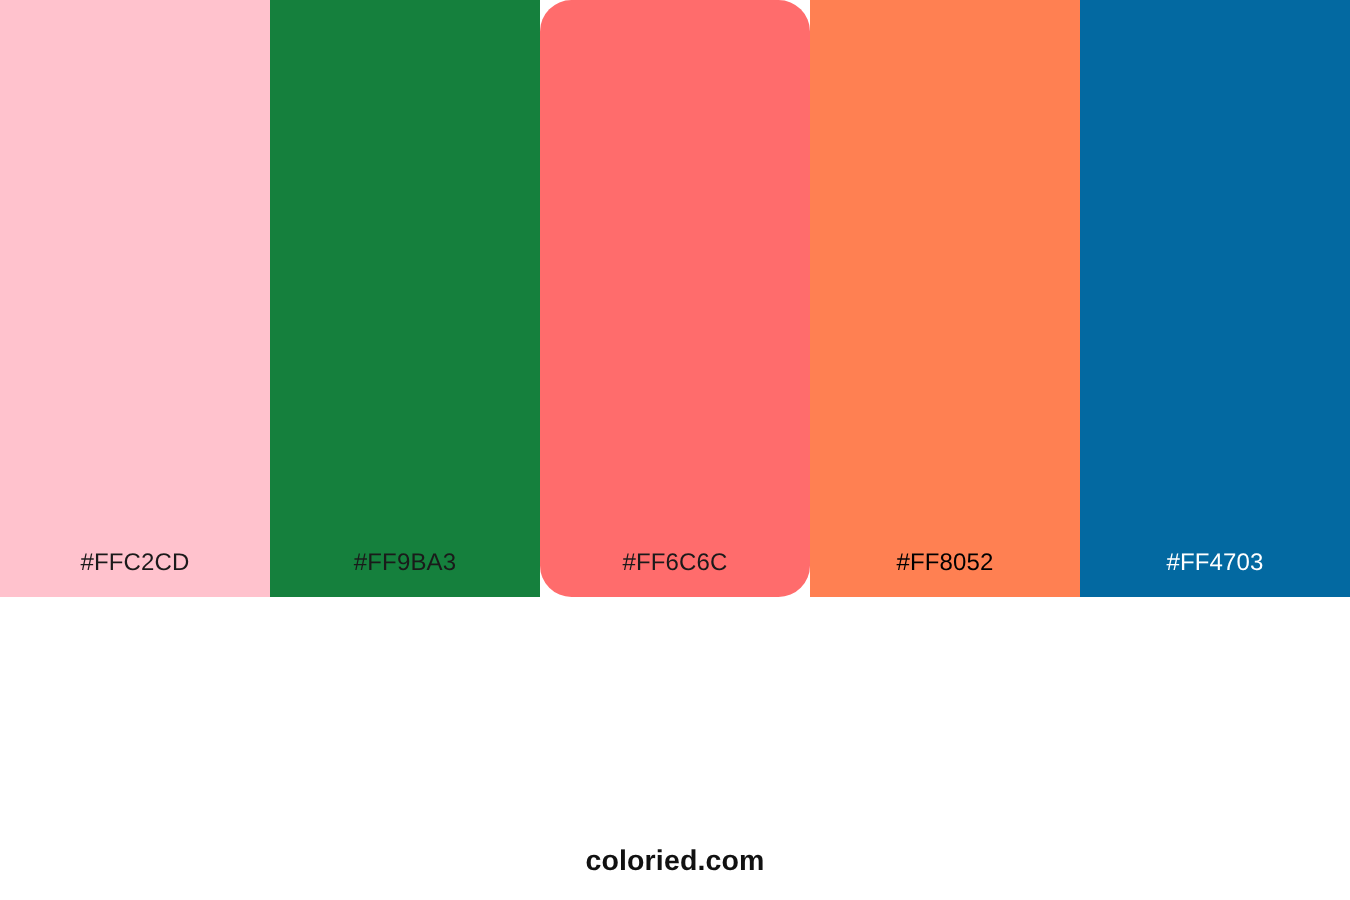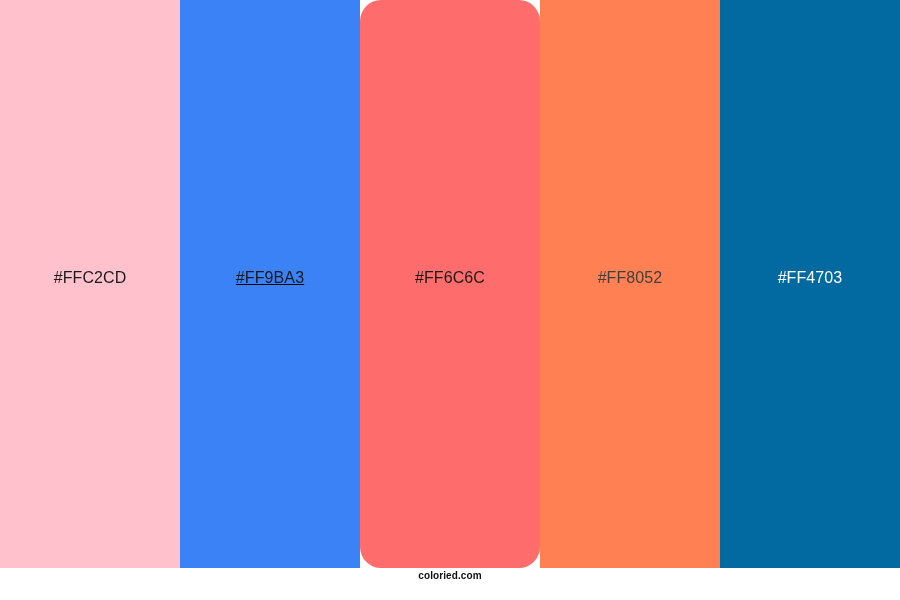--- a/index.html
+++ b/index.html
@@ -27,24 +27,24 @@
     width: 900px;
     height: 550px;
     display: flex;
     flex-direction: row;
     flex: 0 0 550px;
   }
 
   .swatch {
     flex: 1 1 180px;
     width: 180px;
-    height: 568px;
+    height: 398px;
     position: relative;
     display: flex;
-    align-items: center;
+    align-items: flex-end;
     justify-content: center;
     box-sizing: border-box;
   }
 
   .swatch-label {
     display: block;
     width: 100%;
     text-align: center;
     font-size: 16px;
     line-height: 19px;
@@ -61,48 +61,48 @@
     width: 900px;
     height: 50px;
     flex: 0 0 50px;
     background: #ffffff;
     display: flex;
     align-items: center;
     justify-content: center;
   }
 
   #footer-credit {
-    font-size: 10px;
+    font-size: 19px;
     font-weight: 700;
     color: #111111;
     letter-spacing: 0.1px;
     user-select: none;
   }
 </style>
 </head>
 <body>
 
 <div id="palette-page">
 
   <div id="swatch-strip">
 
     <div class="swatch" style="background-color: rgb(255, 194, 205);">
       <span class="swatch-label label-dark" style="color: rgb(26, 26, 26);">#FFC2CD</span>
     </div>
 
-    <div class="swatch" style="background-color: #3b82f6; text-decoration: underline;">
+    <div class="swatch" style="background-color: #15803d;">
       <span class="swatch-label label-dark" style="color: rgb(26, 26, 26);">#FF9BA3</span>
     </div>
 
     <div class="swatch" style="background-color: rgb(255, 108, 108); border-radius: 21px;">
       <span class="swatch-label label-dark" style="color: rgb(26, 26, 26);">#FF6C6C</span>
     </div>
 
     <div class="swatch" style="background-color: rgb(255, 128, 82);">
-      <span class="swatch-label label-dark" style="color: #404040;">#FF8052</span>
+      <span class="swatch-label label-dark" style="color: #000000;">#FF8052</span>
     </div>
 
     <div class="swatch" style="background-color: #0369a1;">
       <span class="swatch-label label-light" style="color: rgb(255, 255, 255);">#FF4703</span>
     </div>
 
   </div>
 
   <div id="footer-bar" style="background-color: rgb(255, 255, 255);">
     <span id="footer-credit" style="color: rgb(17, 17, 17);">coloried.com</span>

